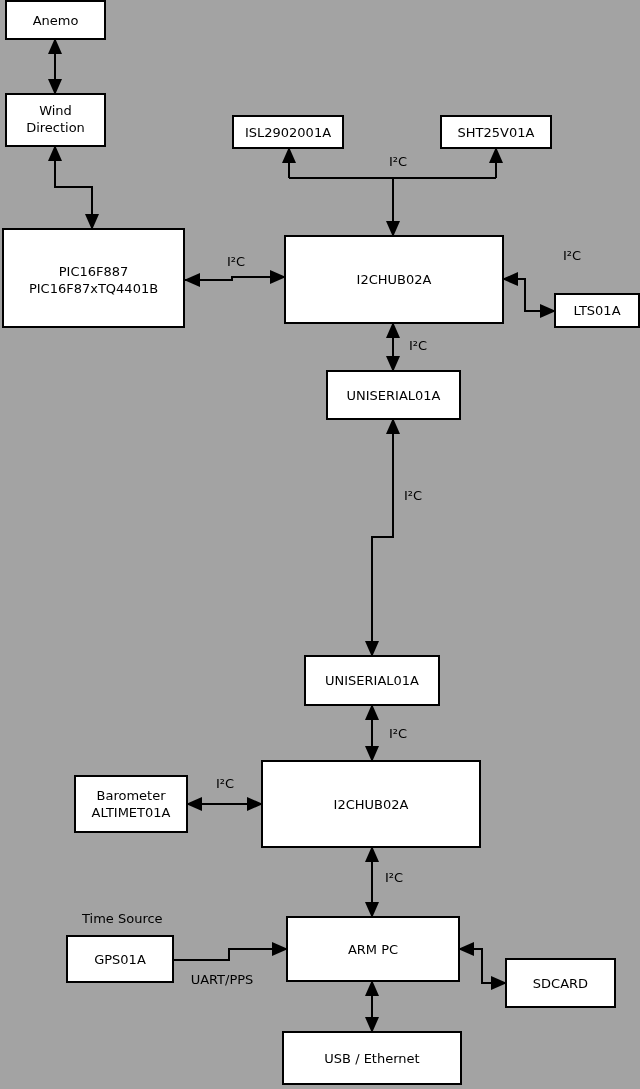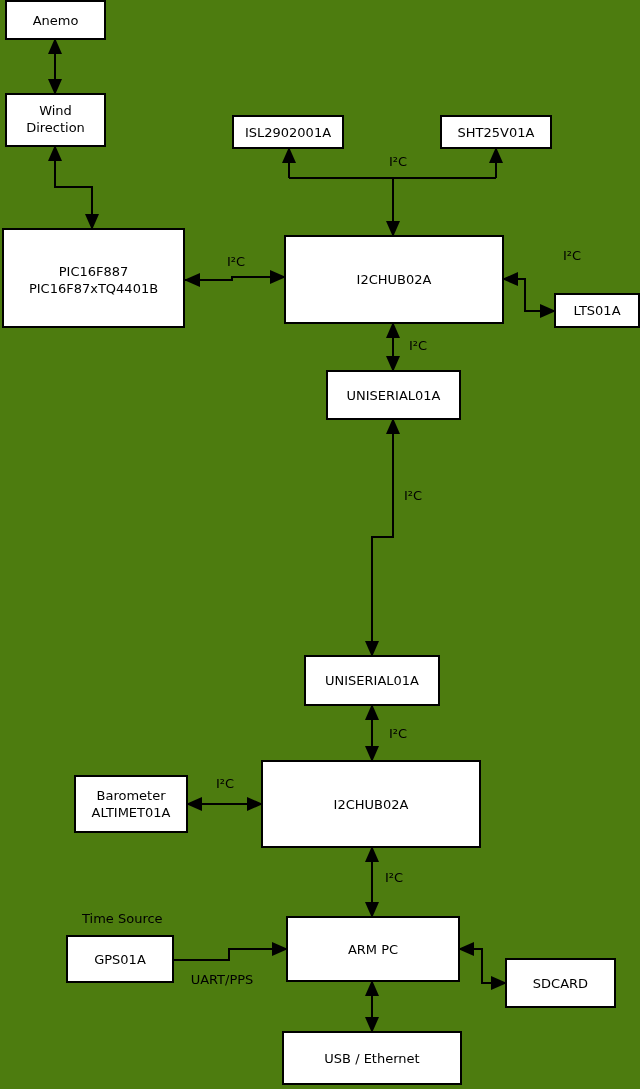--- a/index.html
+++ b/index.html
@@ -4,21 +4,21 @@
 <style>
   html, body {
     margin: 0;
     padding: 0;
     background: #ffffff;
   }
   .stage {
     position: relative;
     width: 640px;
     height: 1089px;
-    background: #4d7c0f;
+    background: #a3a3a3;
     font-family: "DejaVu Sans", "Liberation Sans", sans-serif;
   }
   svg { display: block; }
   .node-box {
     fill: #ffffff;
     stroke: #000000;
     stroke-width: 2px;
   }
   .edge {
     fill: none;

